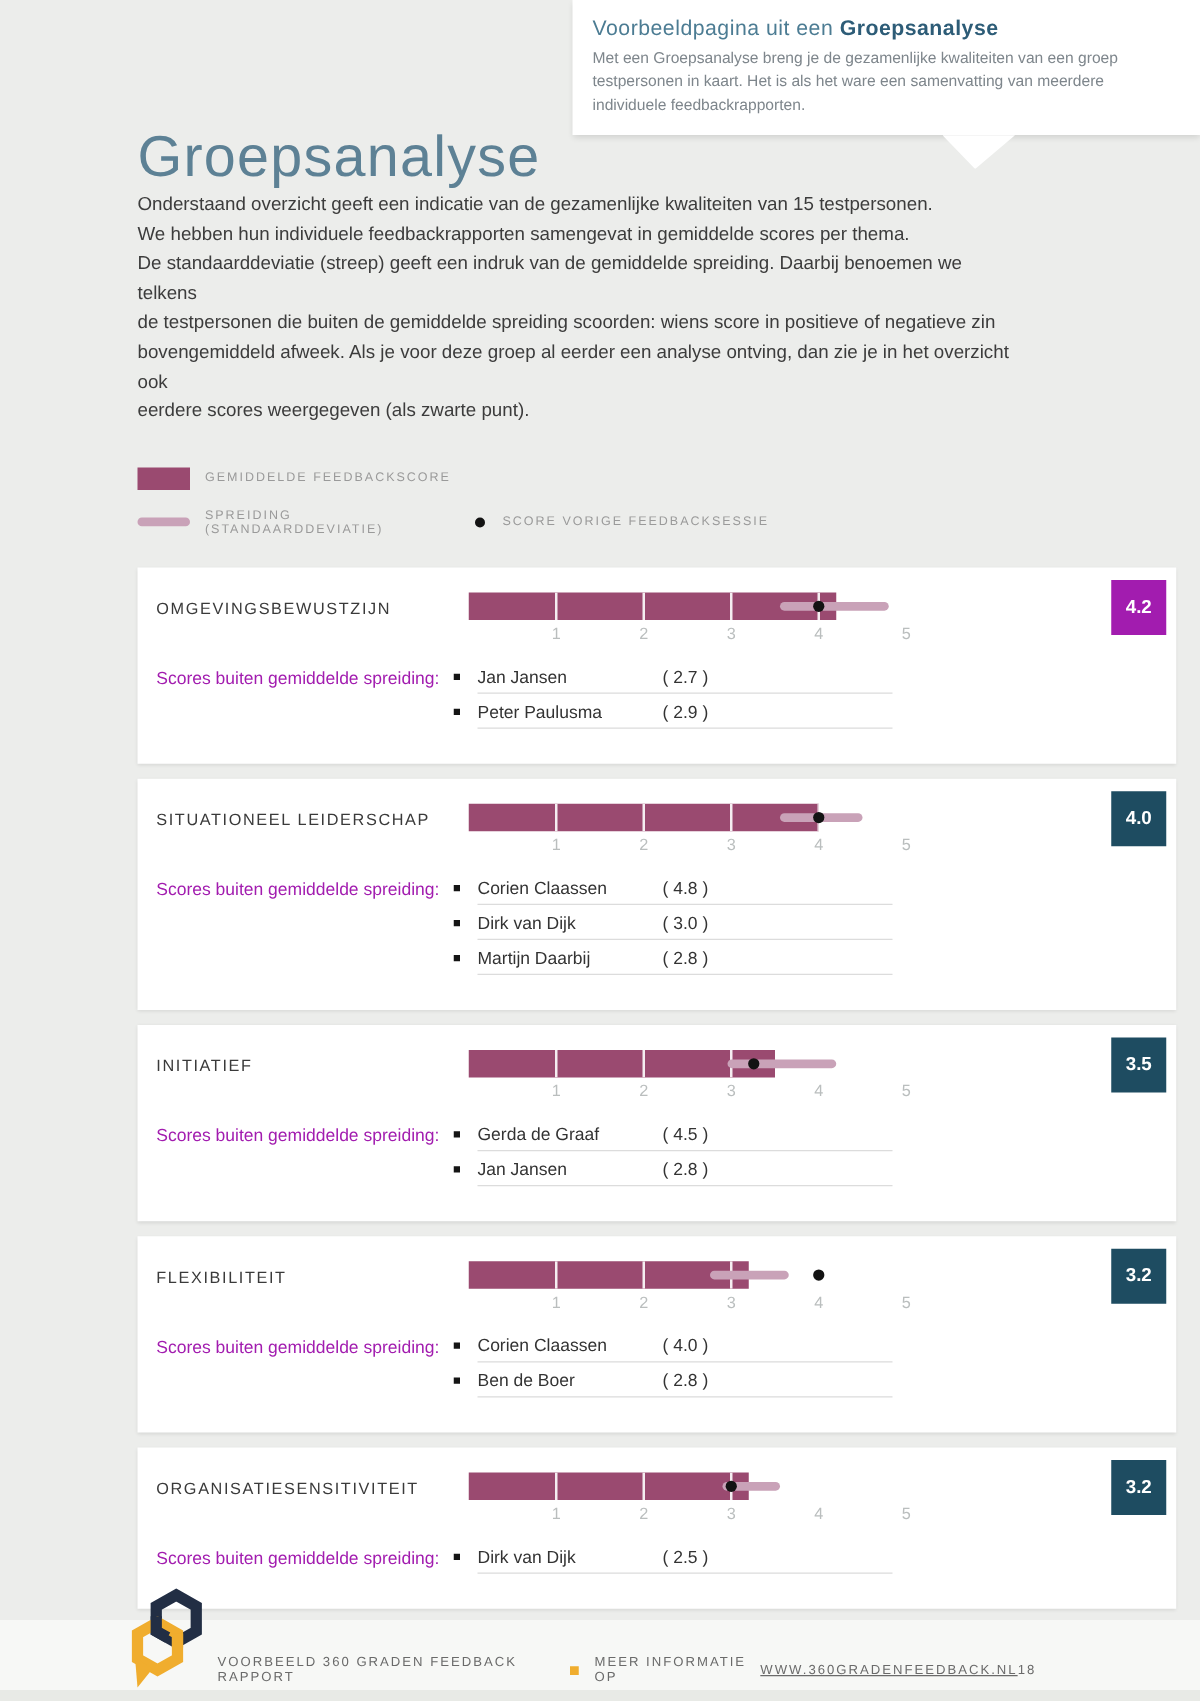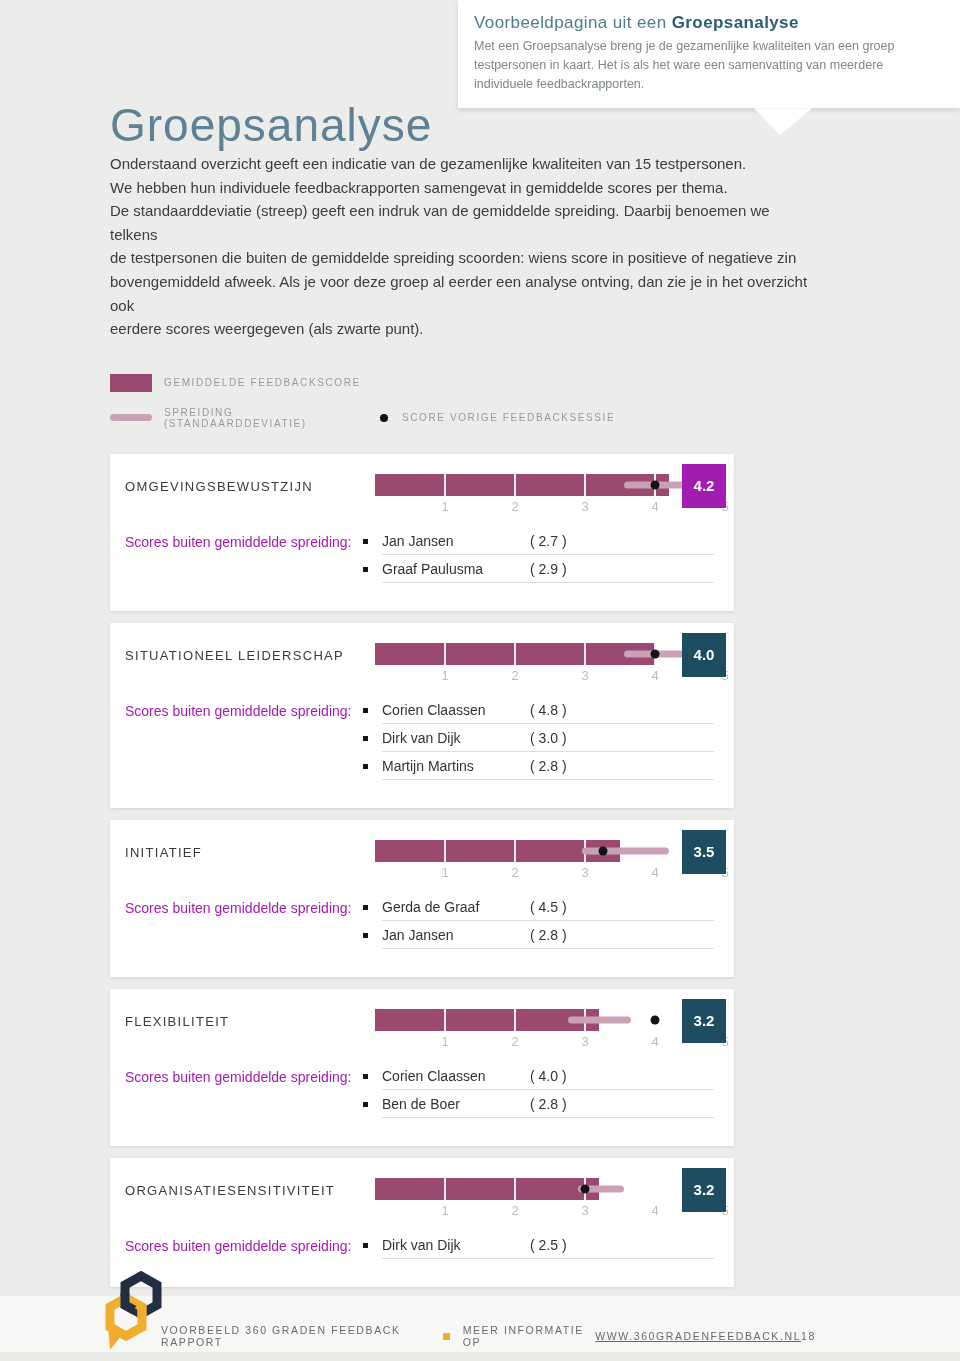--- a/index.html
+++ b/index.html
@@ -30,21 +30,21 @@
   .legend-row { display:flex; align-items:center; margin-bottom:15px; }
   .legend-row:last-child { margin-bottom:0; }
   .legend-label { font-size:10px; letter-spacing:1.6px; color:#9A9A9A; }
   .swatch-bar { width:42px; height:18px; margin-right:12px; }
   .swatch-spread { width:42px; height:7px; border-radius:4px; margin-right:12px; }
   .legend-first { display:flex; align-items:center; width:270px; }
   .legend-dot { width:8px; height:8px; border-radius:50%; margin-right:14px; }
 
   
   .sections { margin-top:25px; }
-  .card { position:relative; background:#fff; width:624px; margin-bottom:12px;
+  .card { position:relative; background:#fff; width:831px; margin-bottom:12px;
     box-shadow:0 1px 3px rgba(0,0,0,.10); padding:20px 0 22px 0; }
   .card-top { position:relative; height:44px; }
   .card-title { position:absolute; left:15px; top:5px; font-size:13px;
     letter-spacing:1.3px; color:#3A3A3A; }
   .chart { position:absolute; left:265px; top:0; width:350px; height:22px; }
   .bar { position:absolute; left:0; top:0; height:22px; overflow:hidden; }
   .bar i.tick { position:absolute; top:0; width:2px; height:22px; background:#fff; opacity:.9; }
   .spread { position:absolute; top:50%; transform:translateY(-50%); height:7px; border-radius:4px; }
   .dot { position:absolute; top:50%; width:9px; height:9px; border-radius:50%;
     transform:translate(-50%,-50%); }
@@ -61,21 +61,21 @@
   .bullet { flex:none; width:5px; height:5px; margin:6px 0 0 3px; background:#151515; }
   .row-line { flex:none; margin-left:14px; width:332px; display:flex;
     border-bottom:1px solid #DCDCDC; padding-bottom:5px; }
   .row-name { width:148px; font-size:14px; color:#333; }
   .row-value { font-size:14px; color:#333; }
 
   
   .footer-band { position:absolute; left:0; top:1296px; width:960px; height:56px; background:#F7F8F6; }
   .footer-strip { position:absolute; left:0; top:1352px; width:960px; height:9px; background:#E8EAE6; }
   .logo { position:absolute; left:104px; top:1268px; }
-  .footer-content { position:absolute; left:161px; top:1324px; width:655px;
+  .footer-content { position:absolute; left:174px; top:1324px; width:655px;
     display:flex; align-items:center; font-size:10.5px; letter-spacing:1.6px; color:#6A6A6A; }
   .gold-sep { flex:none; width:7px; height:7px; margin:0 13px; }
   .footer-link { color:#6A6A6A; text-decoration:underline; margin-left:6px; }
   .page-number { margin-left:auto; }
 </style>
 </head>
 <body>
 
 <div class="page">
 
@@ -144,21 +144,21 @@
     <span class="bullet"></span>
     <span class="row-line">
       <span class="row-name">Jan Jansen</span>
       <span class="row-value">( 2.7 )</span>
     </span>
   </div>
 
   <div class="row">
     <span class="bullet"></span>
     <span class="row-line">
-      <span class="row-name">Graaf Paulusma</span>
+      <span class="row-name">Peter Paulusma</span>
       <span class="row-value">( 2.9 )</span>
     </span>
   </div>
 </div>
     </div>
   </div>
 
   <div class="card">
     <div class="card-top">
       <div class="card-title">SITUATIONEEL LEIDERSCHAP</div>
@@ -196,21 +196,21 @@
     <span class="bullet"></span>
     <span class="row-line">
       <span class="row-name">Dirk van Dijk</span>
       <span class="row-value">( 3.0 )</span>
     </span>
   </div>
 
   <div class="row">
     <span class="bullet"></span>
     <span class="row-line">
-      <span class="row-name">Martijn Martins</span>
+      <span class="row-name">Martijn Daarbij</span>
       <span class="row-value">( 2.8 )</span>
     </span>
   </div>
 </div>
     </div>
   </div>
 
   <div class="card">
     <div class="card-top">
       <div class="card-title">INITIATIEF</div>

